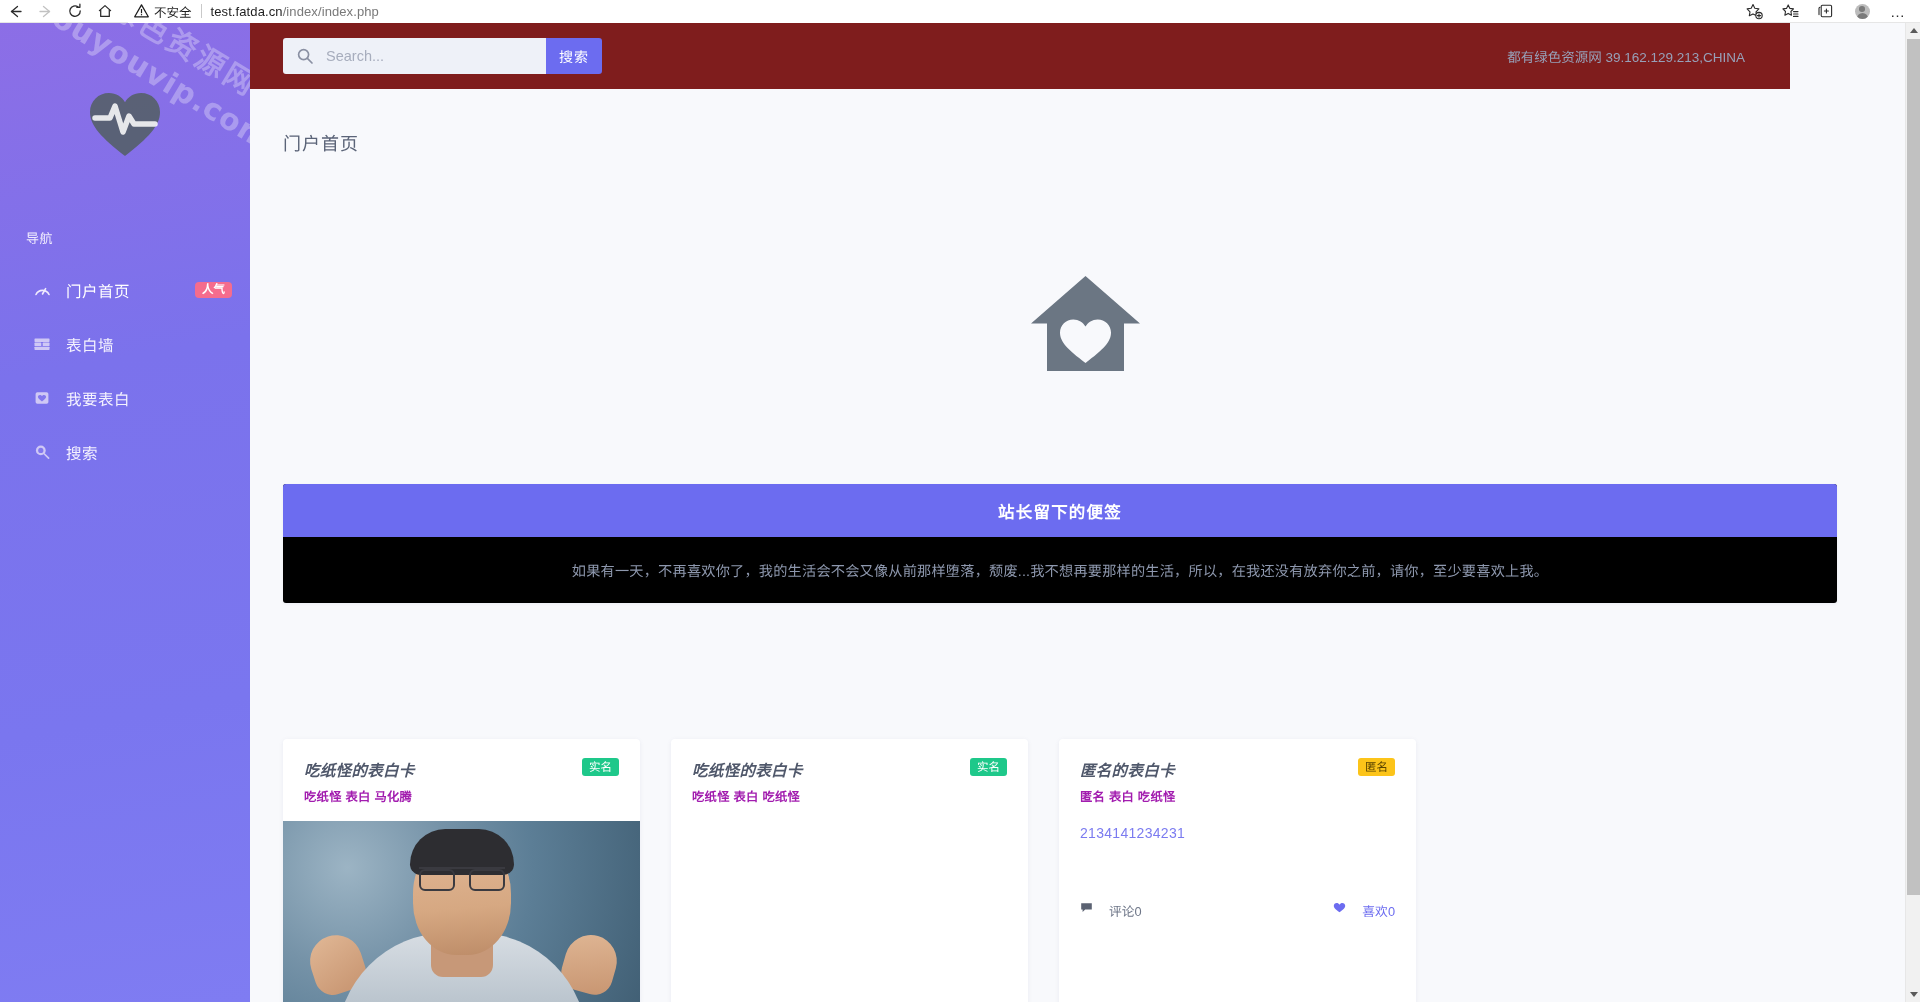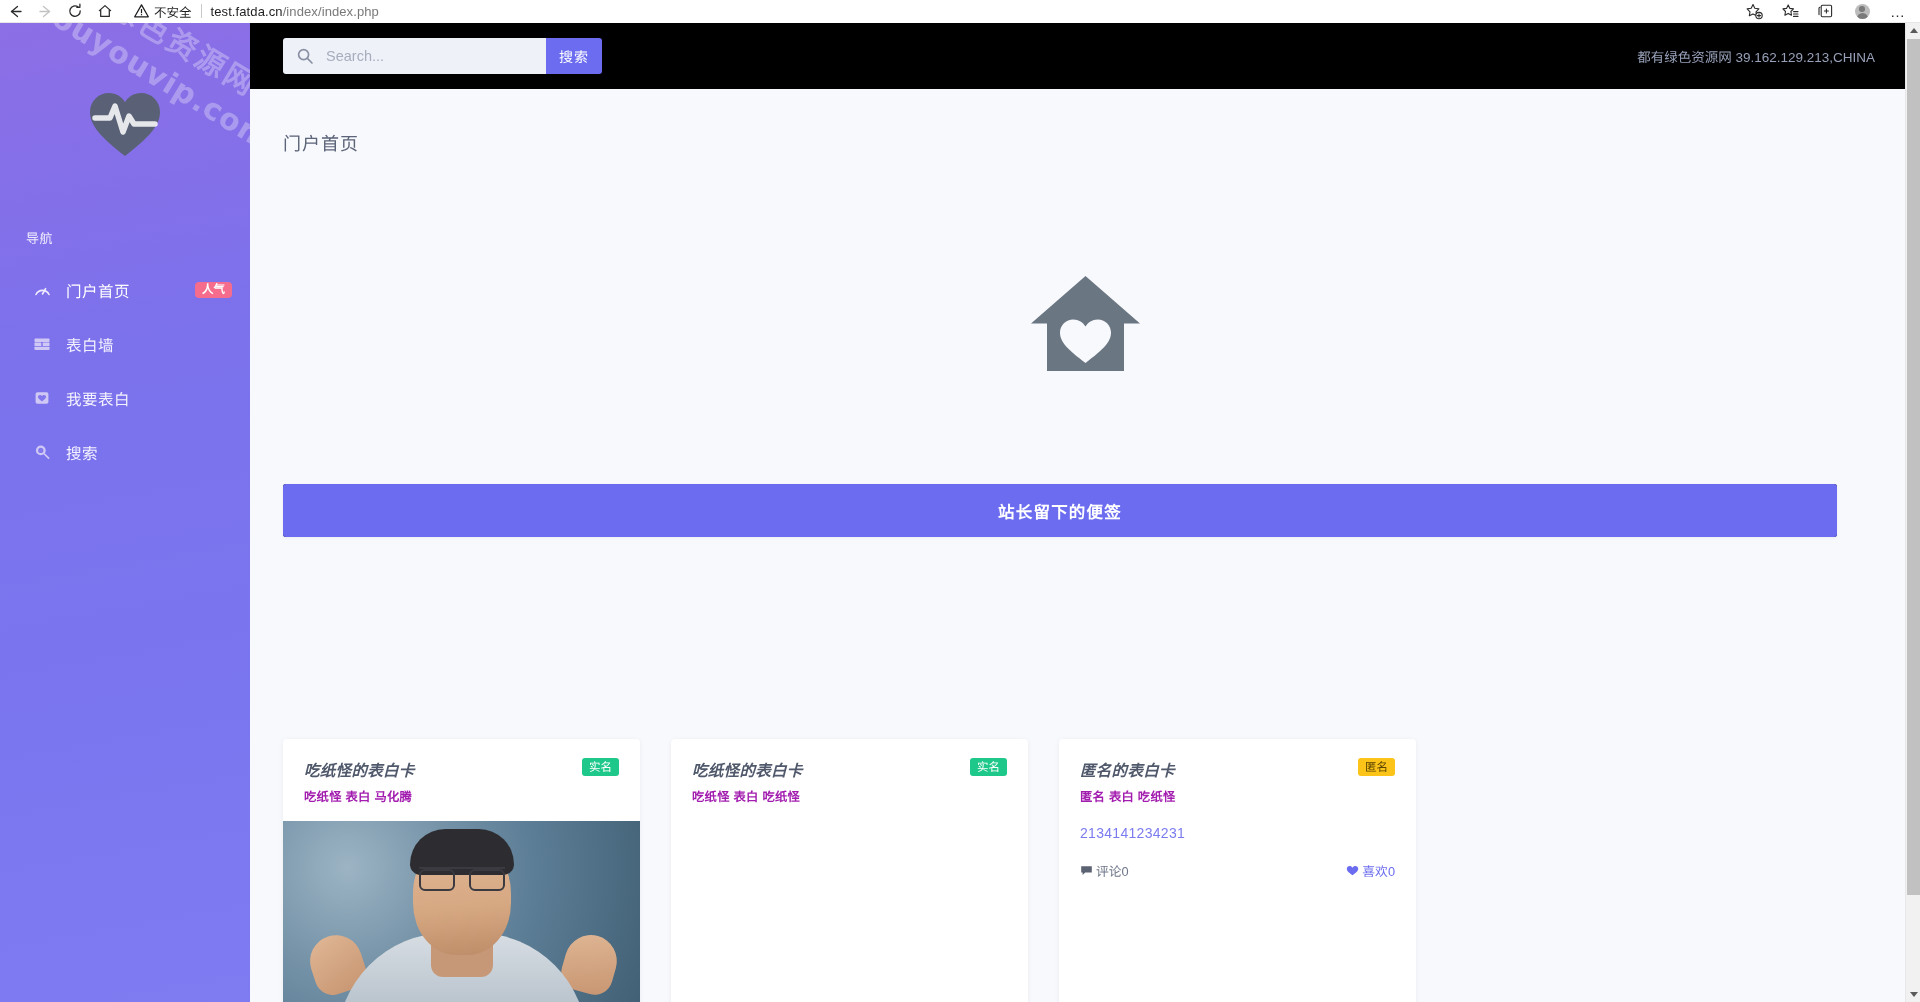--- a/index.html
+++ b/index.html
@@ -102,22 +102,22 @@
   .nav-label { font-size: 15.5px; color: #f4f2fe; letter-spacing: .5px; }
   .nav-item.active .nav-label { color: #ffffff; }
   .nav-badge {
     margin-left: auto; background: #f56c8d; color: #ffffff;
     font-size: 11.5px; font-weight: bold; border-radius: 4px;
     padding: 2.5px 7px; line-height: 1;
   }
 
   
   .topbar {
-    position: absolute; left: 250px; top: 0; width: 1670px; height: 66px;
-    background: #000000; display: flex; align-items: center;
+    position: absolute; left: 250px; top: 0; width: 1540px; height: 66px;
+    background: #7f1d1d; display: flex; align-items: center;
   }
   .search-group {
     display: flex; align-items: center; margin-left: 33px;
     height: 36px; border-radius: 3px; overflow: hidden;
   }
   .search-box {
     width: 263px; height: 36px; background: #eef1f8;
     display: flex; align-items: center; padding-left: 13px;
   }
   .search-icon-wrap { width: 18px; height: 18px; margin-right: 10px; flex: 0 0 18px; }
@@ -192,21 +192,21 @@
   }
   .card-sub { font-size: 12.3px; color: #a21caf; margin-top: 7px; letter-spacing: .3px; font-weight: bold; }
   .card-img { width: 100%; display: block; margin-top: 16px; height: 212px; }
   .card-content {
     padding: 20px 21px 0 21px; font-size: 14px; color: #7b7bf0; letter-spacing: .3px;
   }
   .card-foot {
     display: flex; align-items: center; justify-content: space-between;
     padding: 20px 21px 17px 21px; font-size: 12.8px; color: #6e7688;
   }
-  .foot-item { display: flex; align-items: center; gap: 3px; }
+  .foot-item { display: flex; gap: 16px; margin-top: 40px; }
   .foot-like { color: #6c6cf0; }
   .card-empty { height: 232px; }
 
   
   .photo {
     position: relative; background: #5d7e92; overflow: hidden;
   }
   .photo .bg-blur {
     position: absolute; inset: 0;
     background:
@@ -433,20 +433,23 @@
     <div class="hero-icon">
       <svg width="113" height="102" viewBox="0 0 113 102">
         <path d="M56.5 4 L111 51.5 H95 V99 H18 V51.5 H2 Z" fill="#6b7683"></path>
         <path d="M56.5 91 C38.5 77.5 31 70 31 60.6 C31 53.3 37 47.4 44.3 47.4 C49.6 47.4 54.3 50.4 56.5 54.6 C58.7 50.4 63.4 47.4 68.7 47.4 C76 47.4 82 53.3 82 60.6 C82 70 74.5 77.5 56.5 91 Z" fill="#f8f9fc"></path>
       </svg>
     </div>
 
     <div class="note-card">
       <div class="note-head">
         <span class="note-head-text">站长留下的便签</span>
+      </div>
+      <div class="note-body">
+        <span class="note-text">如果有一天，不再喜欢你了，我的生活会不会又像从前那样堕落，颓废...我不想再要那样的生活，所以，在我还没有放弃你之前，请你，至少要喜欢上我。</span>
       </div>
     </div>
 
 
     <div class="card-row">
 
       <div class="card">
         <div class="card-head">
           <div class="card-title-row">
             <span class="card-title">吃纸怪的表白卡</span>

